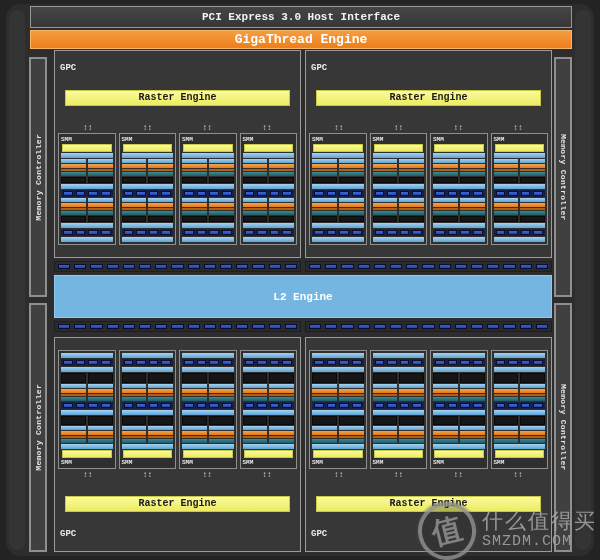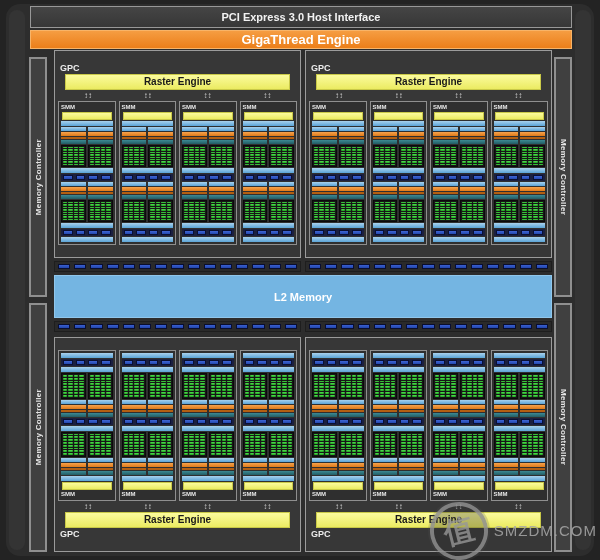--- a/index.html
+++ b/index.html
@@ -1,36 +1,36 @@
 <!DOCTYPE html>
 <html style="--c-background: #232323; --c-die: #2d2d2d; --c-panel_border: #9b9b9b; --c-orange: #ec7f1a; --c-yellow: #f3f380; --c-light_blue: #6fb0dd; --c-royal_blue: #2b55c8; --c-teal: #2a6b73; --c-core_green: #2ecc2e; --c-l2_blue: #74b5e2;"><head>
 <meta charset="utf-8">
 <style>
   html,body{margin:0;padding:0;background:#181818;}
   .stage{position:relative;width:600px;height:560px;background:#232323;overflow:hidden;
-         font-family:Liberation Sans, sans-serif;}
+         font-family:Liberation Mono, monospace;}
   .die{position:absolute;left:6px;top:4px;right:6px;bottom:4px;background:#2d2d2d;border-radius:14px;}
   .edge-strip{position:absolute;top:10px;bottom:10px;width:16px;background:#343434;border-radius:8px;}
   .edge-left{left:9px}.edge-right{right:9px}
 
   .pci{position:absolute;left:30px;top:6px;width:540px;height:20px;background:linear-gradient(#454545,#373737);
        border:1px solid #989898;color:#f2f2f2;font-weight:bold;font-size:11px;
        display:flex;align-items:center;justify-content:center;}
   .giga{position:absolute;left:30px;top:30px;width:540px;height:17px;background:linear-gradient(#f59d42,#ec7f1a);
         border:1px solid #f8b468;color:#fff;font-weight:bold;font-size:13px;
         display:flex;align-items:center;justify-content:center;}
 
   .gpc{position:absolute;border:1px solid #9b9b9b;background:#373737;padding:12px 3px;
        display:flex;flex-direction:column;gap:1px;box-sizing:border-box;}
   .pos-gpc1{left:54px;top:50px;width:247px;height:208px;}
   .pos-gpc2{left:305px;top:50px;width:247px;height:208px;}
   .pos-gpc3{left:54px;top:337px;width:247px;height:215px;}
   .pos-gpc4{left:305px;top:337px;width:247px;height:215px;}
   .gpc-label{flex:0 0 10px;font-weight:bold;font-size:9px;line-height:10px;color:#ececec;padding-left:2px;}
-  .raster{flex:0 0 14px;margin:0 7px;background:linear-gradient(#fbfb9d,#ebeb62);border:1px solid #c9c948;
+  .raster{flex:0 0 14px;margin:16px 7px;background:linear-gradient(#fbfb9d,#ebeb62);border:1px solid #c9c948;
           color:#1a1a1a;font-weight:bold;font-size:10px;line-height:13px;text-align:center;}
   .arrow-row{flex:0 0 9px;display:flex;}
   .arrow-pair{flex:1;text-align:center;color:#cfcfcf;font-size:8px;line-height:9px;font-weight:bold;letter-spacing:0px;}
   .smm-row{flex:1 1 auto;display:flex;gap:3px;min-height:0;}
 
   .smm{flex:1 1 0;border:1px solid #8f8f8f;background:#2f2f2f;padding:2px;
        display:flex;flex-direction:column;gap:1px;min-width:0;min-height:0;}
   .smm-label{flex:0 0 7px;font-weight:bold;font-size:6px;line-height:7px;color:#e8e8e8;}
   .bar-yellow{flex:0 0 8px;margin:0 1px;background:linear-gradient(#fbfb9d,#ebeb62);border:1px solid #c9c948;box-sizing:border-box;}
   .bar-blue{flex:0 0 5px;background:linear-gradient(#a9d2ee,#5aa3d6);}
@@ -3153,21 +3153,22 @@
       <div class="mc-text">Memory Controller</div>
     </div>
     <div class="mc mc-right pos-mc3">
       <div class="mc-text">Memory Controller</div>
     </div>
     <div class="mc mc-right pos-mc4">
       <div class="mc-text">Memory Controller</div>
     </div>
     <div id="dynamic-root"></div>
 
-  <div class="l2">L2 Memory</div>
+  <div class="l2">L2 Engine</div>
 
   <div class="watermark">
     <div class="stamp">值</div>
     <div class="wm-text">
+      <div class="wm-name">什么值得买</div>
       <div class="wm-url">SMZDM.COM</div>
     </div>
   </div>
 </div>
 
 </body></html>

